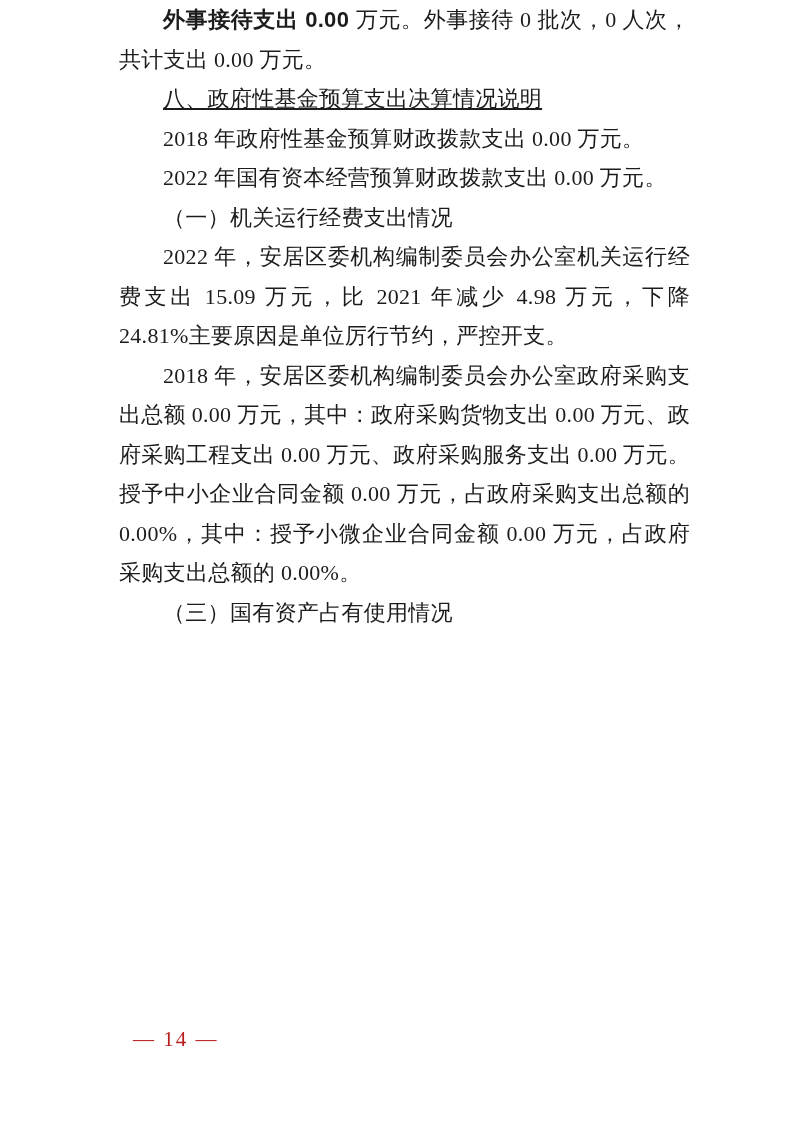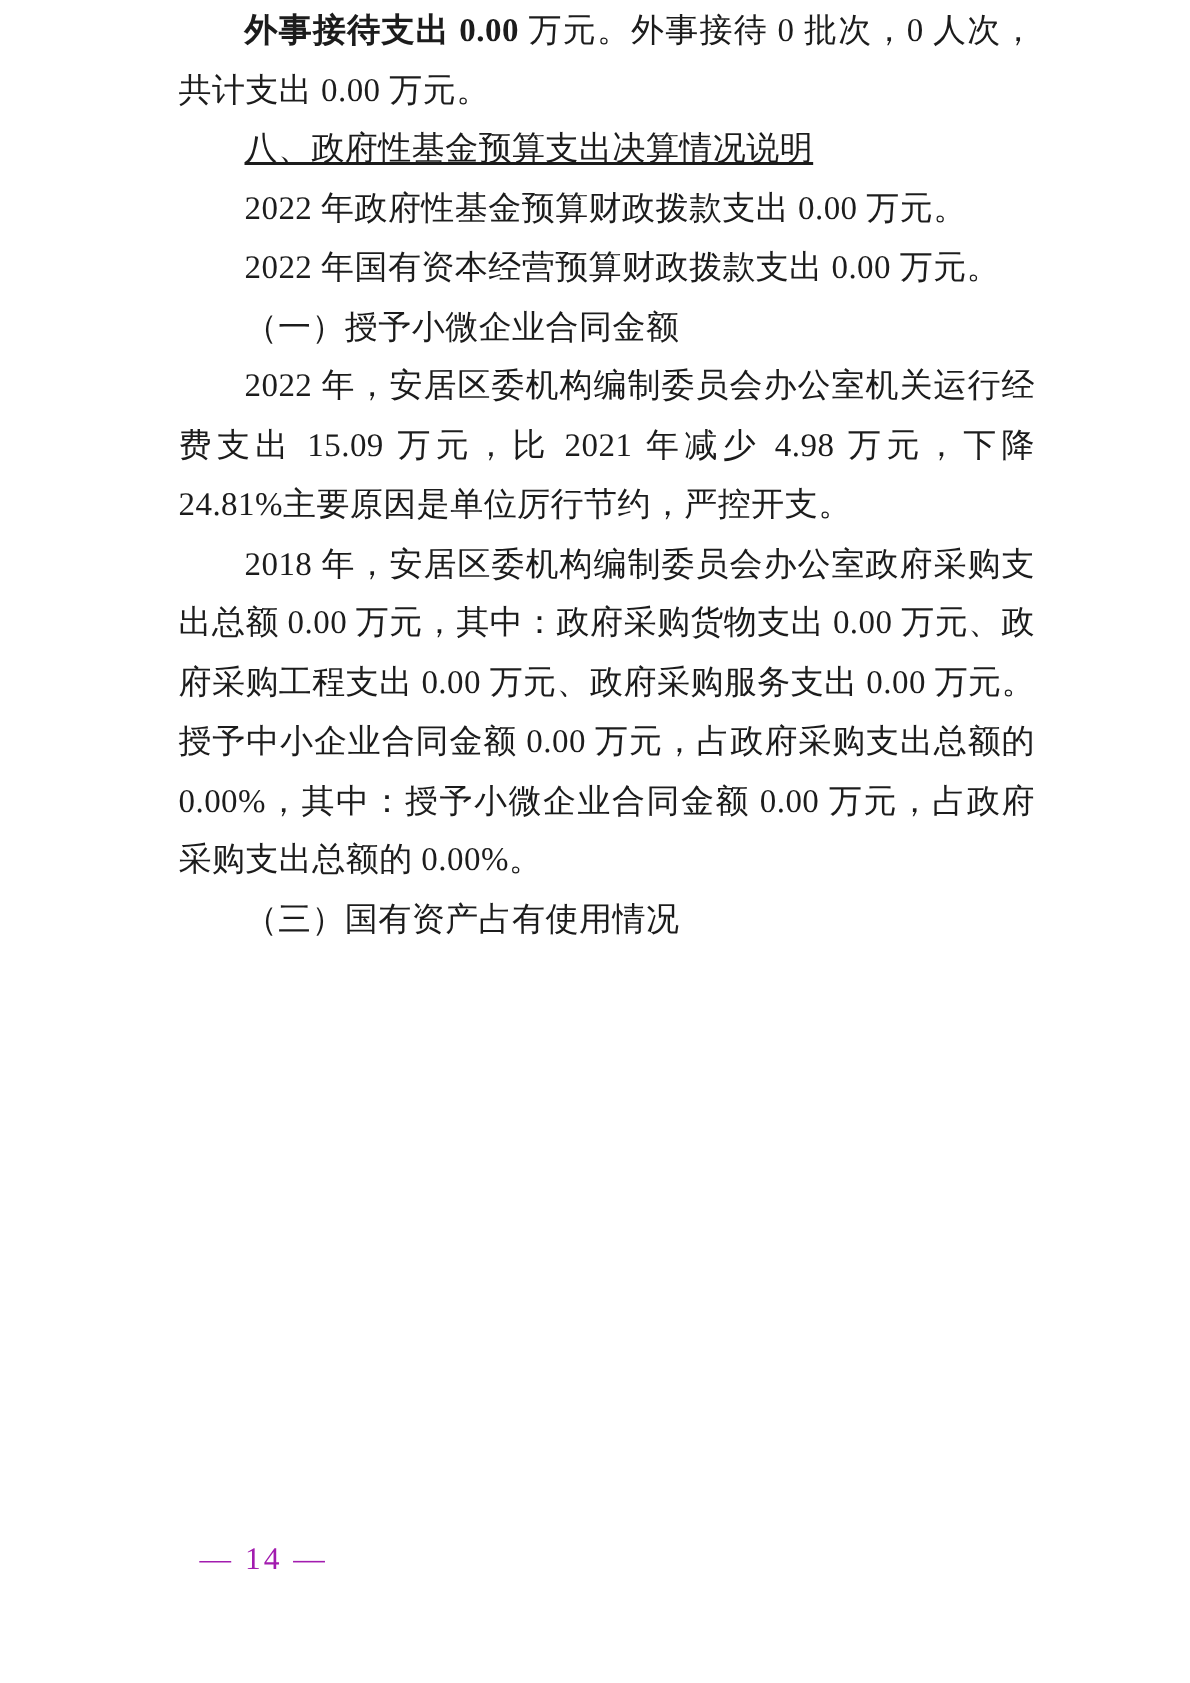--- a/index.html
+++ b/index.html
@@ -27,21 +27,21 @@
     padding: 0;
     font-size: 22px;
     line-height: 39.5px;
     font-weight: normal;
     text-align: justify;
     letter-spacing: 0.3px;
   }
   .indent { text-indent: 44px; }
   .lead-bold {
     font-weight: 700;
-    font-family: Liberation Serif, serif;
+    font-family: Liberation Sans, sans-serif;
   }
   .h-major {
     font-family: "Liberation Sans", "DejaVu Sans", sans-serif;
     font-weight: 700;
     text-indent: 44px;
     text-align: left;
   }
   .h-minor {
     font-weight: 700;
     text-indent: 44px;
@@ -50,39 +50,39 @@
   .p-first   { margin-top: 97px; }
   .h-sec8    { margin-top: 46px; text-decoration: underline; }
   .h-sec9    { margin-top: 42px; }
   .h-sec10   { margin-top: 41px; }
   .footer {
     position: absolute;
     left: 133px;
     top: 1026px;
     font-size: 21px;
     line-height: 26px;
-    color: #a21caf;
+    color: #b91c1c;
     letter-spacing: 2px;
   }
 </style>
 </head>
 <body>
 
 <div class="page">
   <div class="content">
 
     <p class="p-first indent"><span class="lead-bold">外事接待支出 0.00 </span><span>万元。外事接待 0 批次，0 人次，共计支出 0.00 万元。</span></p>
 
     <h2 class="h-major h-sec8">八、政府性基金预算支出决算情况说明</h2>
-    <p class="indent">2022 年政府性基金预算财政拨款支出 0.00 万元。</p>
+    <p class="indent">2018 年政府性基金预算财政拨款支出 0.00 万元。</p>
 
     <p class="indent">2022 年国有资本经营预算财政拨款支出 0.00 万元。</p>
 
 
-    <h3 class="h-minor">（一）授予小微企业合同金额</h3>
+    <h3 class="h-minor">（一）机关运行经费支出情况</h3>
     <p class="indent">2022 年，安居区委机构编制委员会办公室机关运行经费支出 15.09 万元，比 2021 年减少 4.98 万元，下降 24.81%主要原因是单位厉行节约，严控开支。</p>
 
     <p class="indent">2018 年，安居区委机构编制委员会办公室政府采购支出总额 0.00 万元，其中：政府采购货物支出 0.00 万元、政府采购工程支出 0.00 万元、政府采购服务支出 0.00 万元。授予中小企业合同金额 0.00 万元，占政府采购支出总额的 0.00%，其中：授予小微企业合同金额 0.00 万元，占政府采购支出总额的 0.00%。</p>
 
     <h3 class="h-minor">（三）国有资产占有使用情况</h3>
 
   </div>
 
   <div class="footer">— 14 —</div>
 </div>

